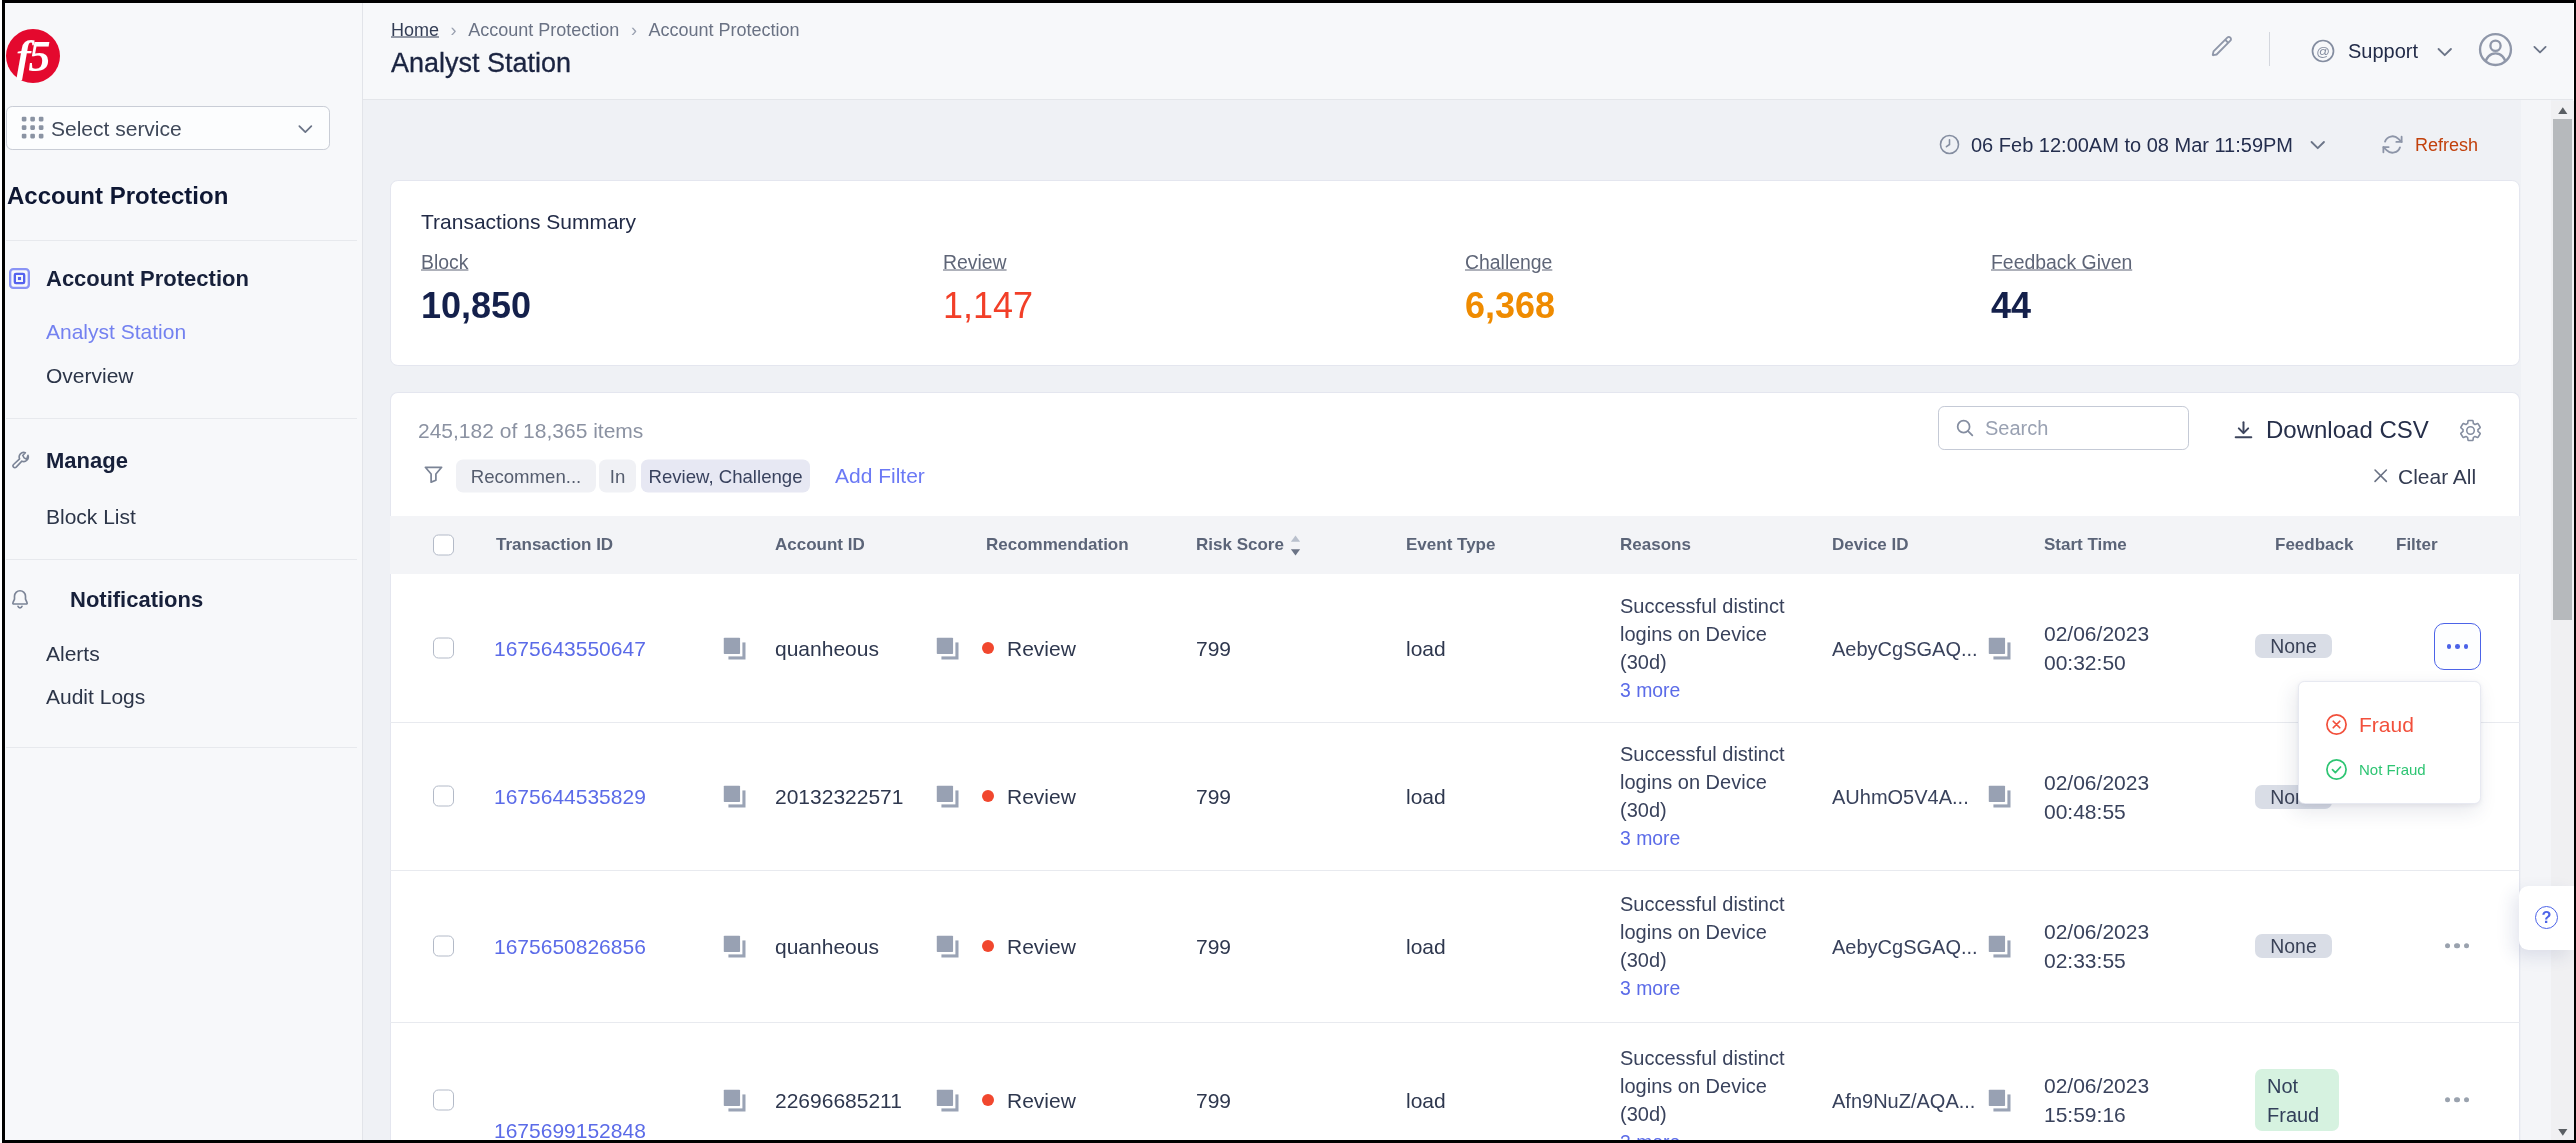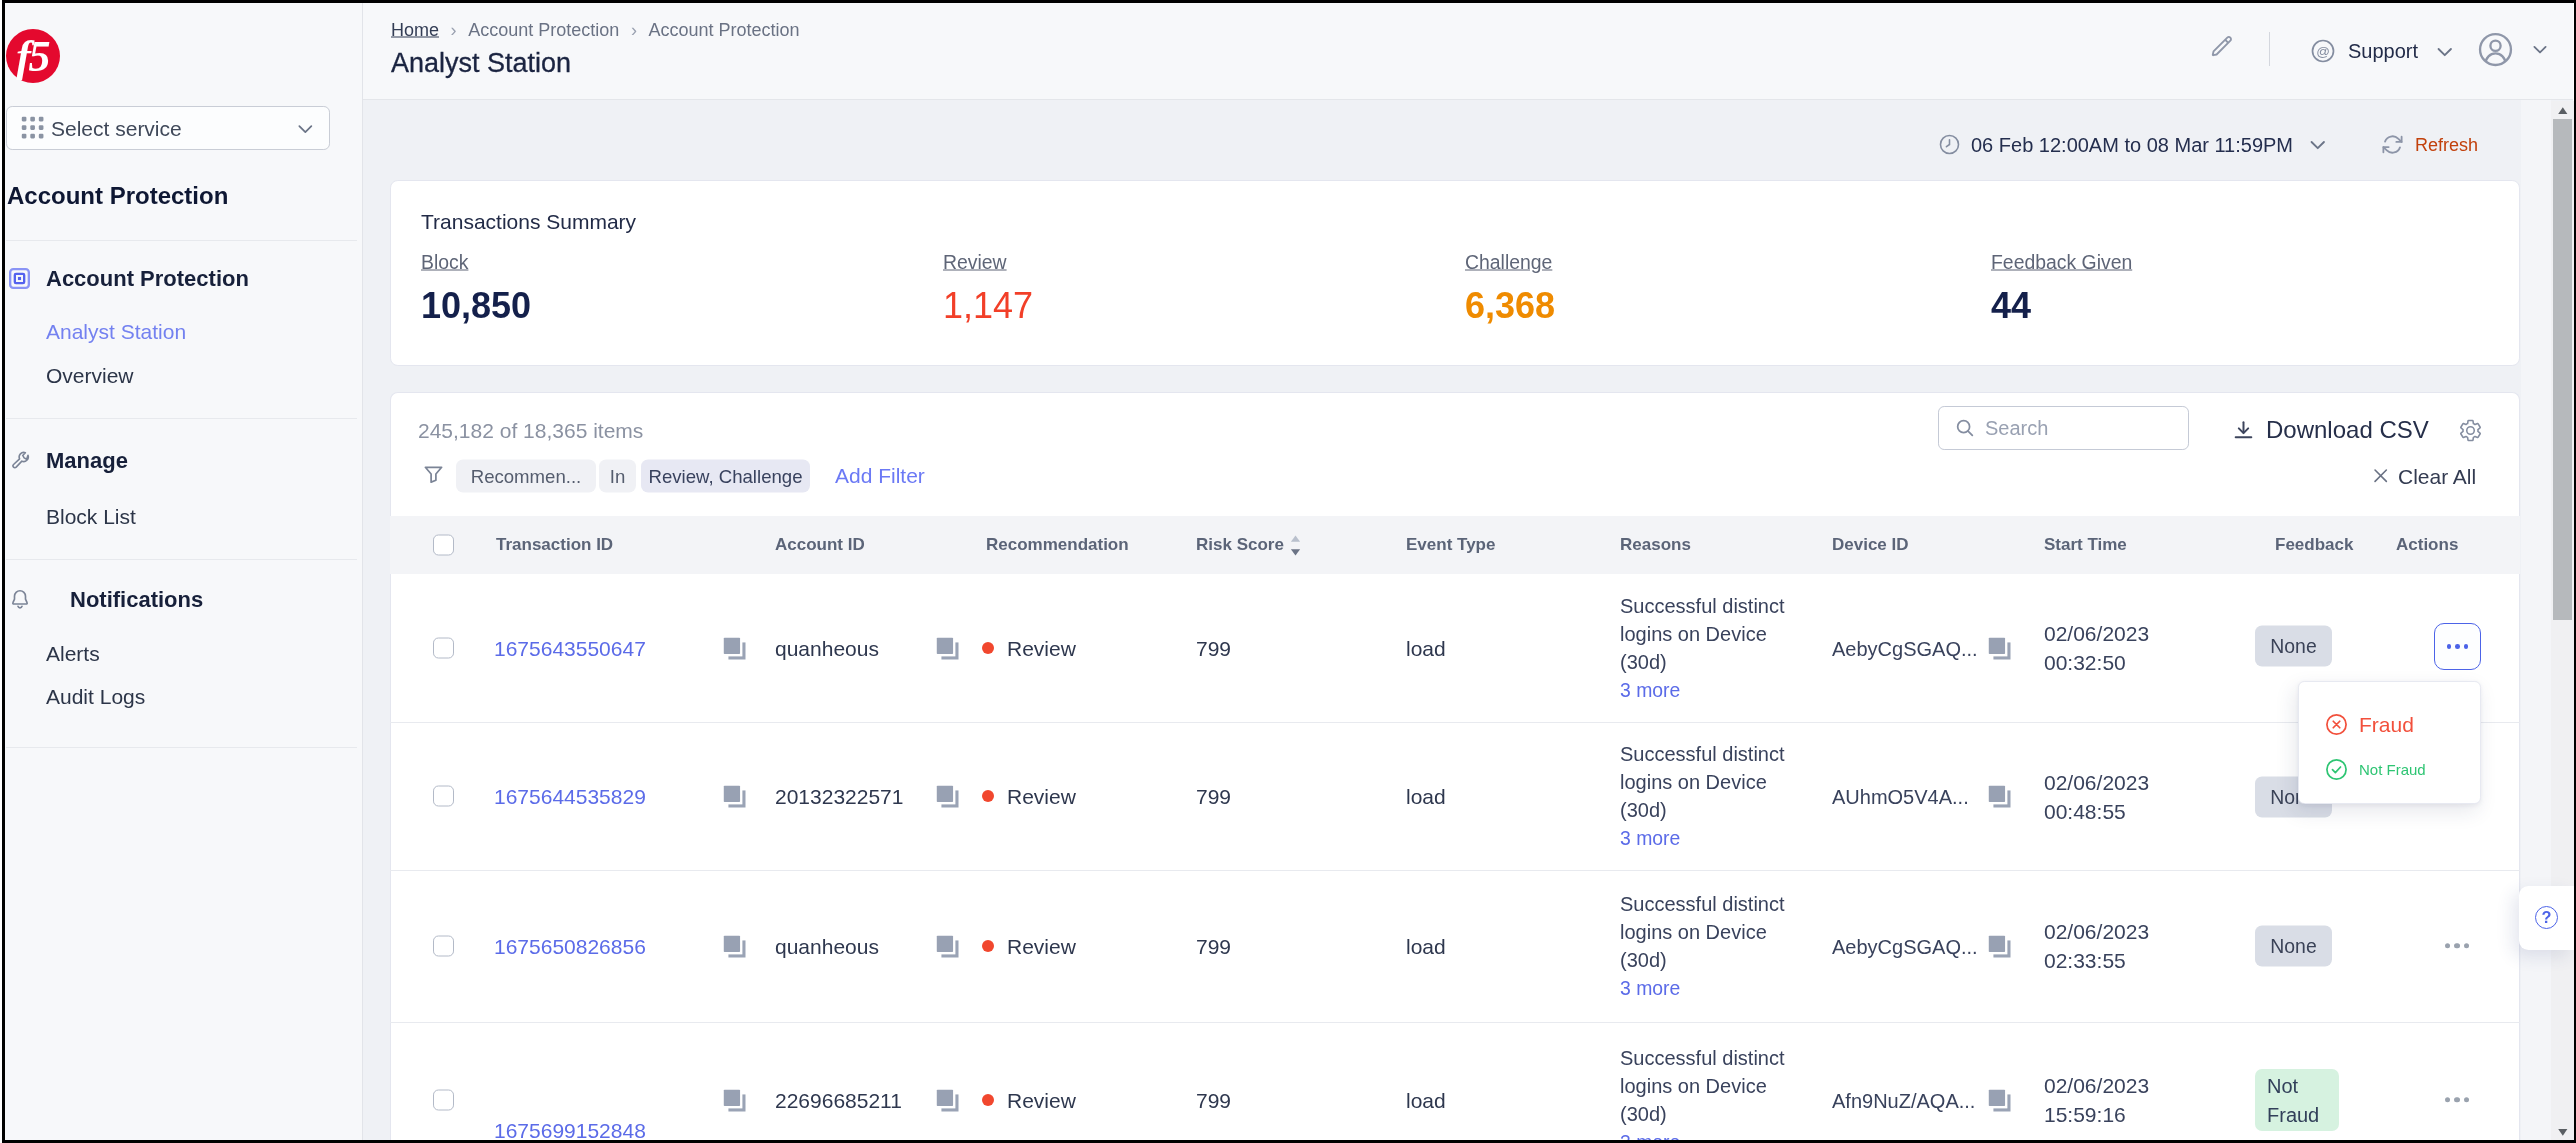--- a/index.html
+++ b/index.html
@@ -18,21 +18,21 @@
 #content { position:absolute; left:363px; top:100px; width:2210px; height:1040px; background:#eff1f5; }
 .card { position:absolute; background:#fff; border:0.8px solid #e4e6ef; border-radius:7.8px; }
 .sdiv { position:absolute; left:6.2px; width:351px; height:0.8px; background:#e7e9ed; }
 .navtxt { position:absolute; left:46px; transform:translateY(-50%); font-size:21px; color:#2c3548; white-space:nowrap; }
 .navhead { position:absolute; left:46px; transform:translateY(-50%); font-size:22px; font-weight:700; color:#17203a; white-space:nowrap; }
 
 .th { position:absolute; transform:translateY(-50%); font-size:17px; font-weight:700; color:#5b6478; white-space:nowrap; top:545px; }
 .cell { position:absolute; transform:translateY(-50%); font-size:21px; color:#2e374e; white-space:nowrap; }
 .link { color:#5b6be8; }
 .cb { position:absolute; width:21px; height:21px; border:1.6px solid #b3bac8; border-radius:5.4px; background:#fff; transform:translateY(-50%); left:433px; }
-.chip { position:absolute; transform:translateY(-50%); height:41px; border-radius:7px; background:#d9dde6; color:#3a4257; font-size:19.4px; display:flex; align-items:center; justify-content:center; }
+.chip { position:absolute; transform:translateY(-50%); height:24px; border-radius:7px; background:#d9dde6; color:#3a4257; font-size:19.4px; display:flex; align-items:center; justify-content:center; }
 .sep { position:absolute; left:390px; width:2130px; height:0.8px; background:#e8eaef; }
 .dot3g { position:absolute; display:flex; gap:3.9px; transform:translate(-50%,-50%); left:2457px; }
 .dot3g i { width:5.4px; height:5.4px; border-radius:50%; background:#9aa2ae; display:block; }
 </style>
 </head>
 <body>
 <div id="sidebar"></div>
 <div id="header"></div>
 <div id="content"></div>
 
@@ -185,21 +185,21 @@
 <div class="th" style="left:1196px;">Risk Score</div>
 <svg class="abs" style="left:1287px;top:534px" width="17" height="23" viewBox="0 0 22 30">
     <path d="M11 2 L17 10 H5 Z" fill="#b9c0cd"></path>
     <path d="M11 28 L5 20 H17 Z" fill="#6b7386"></path>
   </svg>
 <div class="th" style="left:1406px;">Event Type</div>
 <div class="th" style="left:1620px;">Reasons</div>
 <div class="th" style="left:1832px;">Device ID</div>
 <div class="th" style="left:2044px;">Start Time</div>
 <div class="th" style="left:2252px;margin-left:23px;">Feedback</div>
-<div class="th" style="left:2396px;">Actions</div>
+<div class="th" style="left:2396px;">Filter</div>
 
 <div class="cb" style="top:648px;"></div>
 <div class="cell link" style="left:494px;top:649px;">1675643550647</div>
 <svg class="abs" style="left:723px;top:637px" width="22.5" height="22.5" viewBox="0 0 29 29">
     <rect x="7" y="7" width="22" height="22" fill="#9aa3b5"></rect>
     <rect x="0" y="0" width="25" height="25" fill="#fff"></rect>
     <rect x="1" y="1" width="21" height="21" rx="1" fill="#98a1b3"></rect>
   </svg>
 <div class="cell" style="left:775px;top:649px;">quanheous</div>
 <svg class="abs" style="left:936px;top:637px" width="22.5" height="22.5" viewBox="0 0 29 29">

